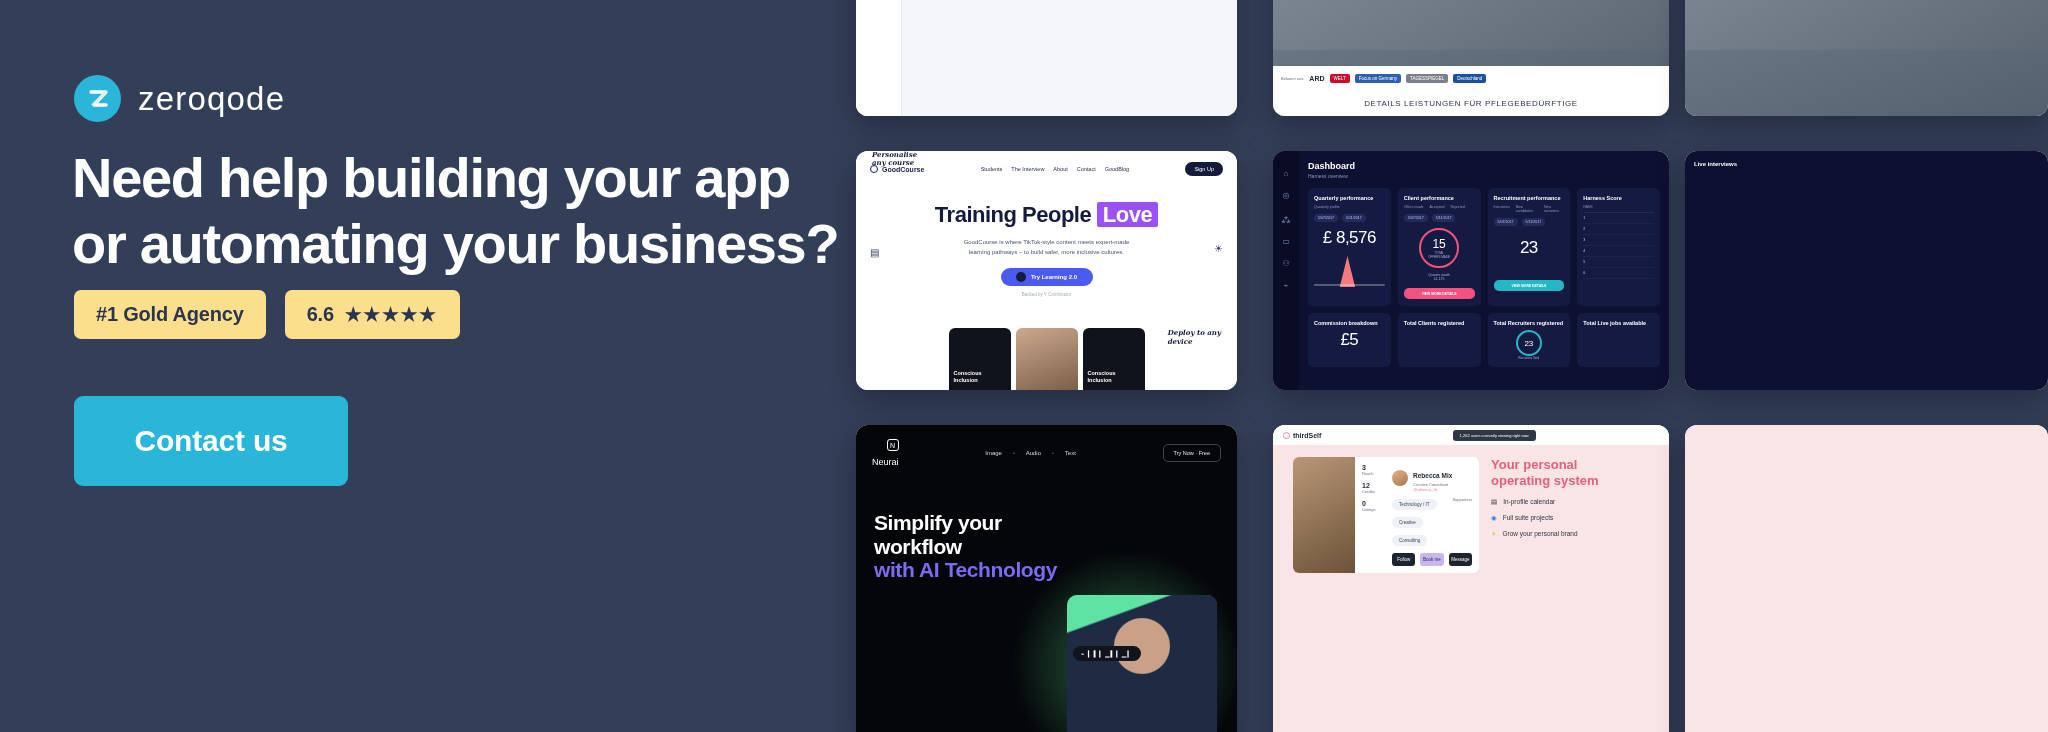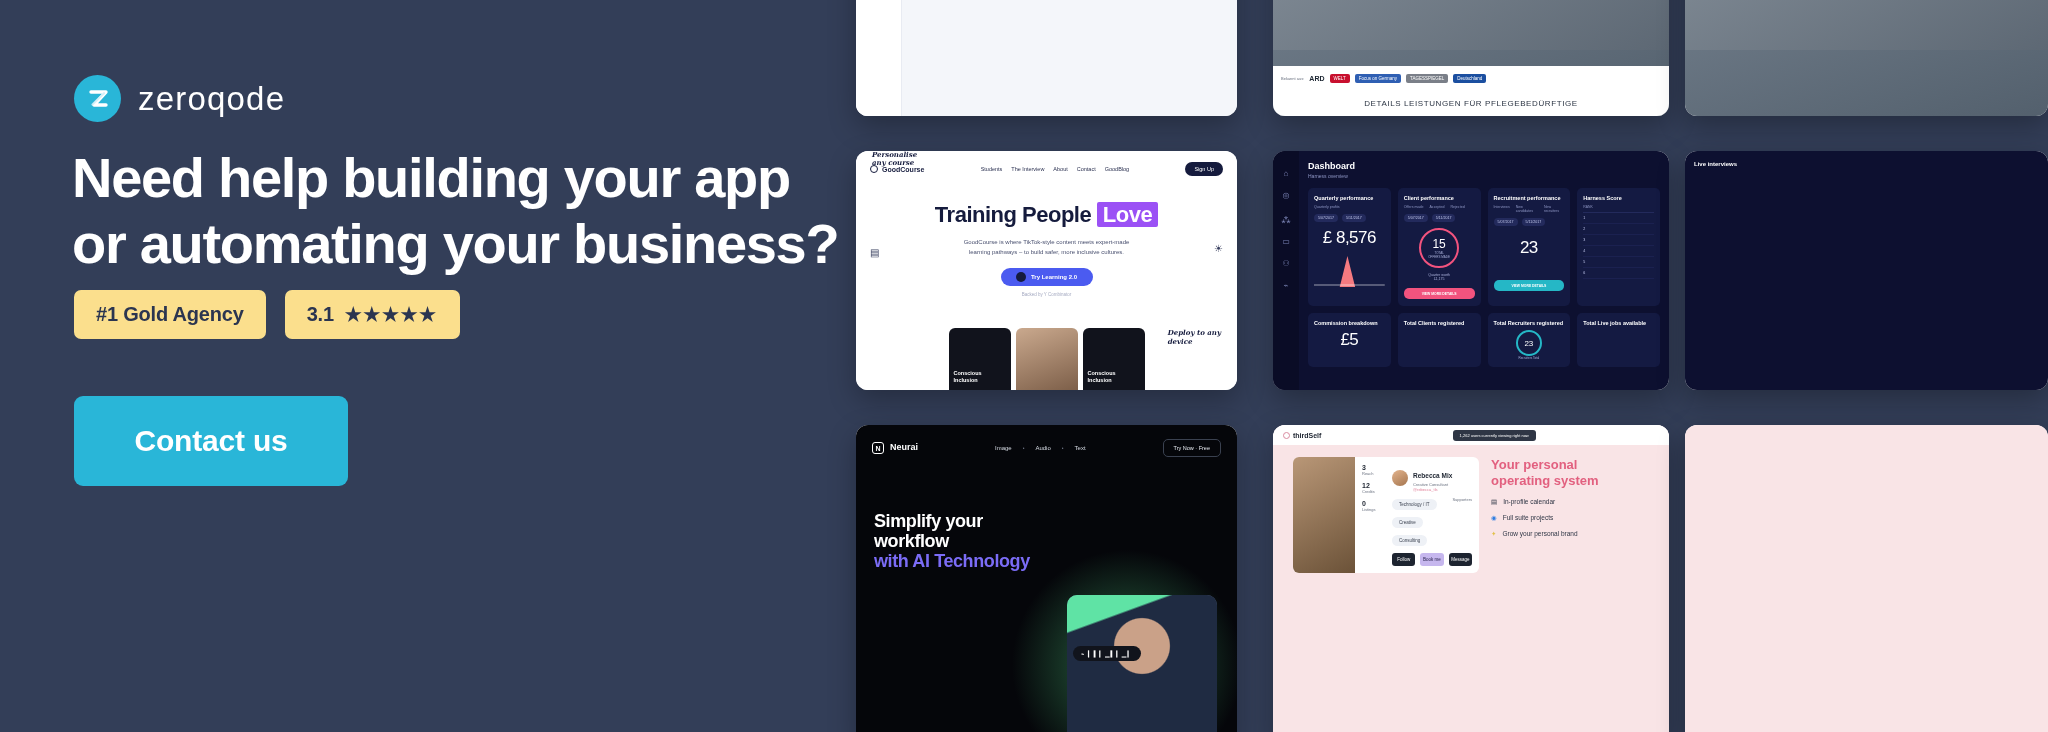--- a/index.html
+++ b/index.html
@@ -141,27 +141,27 @@
   .hd-peak { height:34px; margin-top:5px; position:relative; }
   .hd-table { flex:1; }
   .hd-table .rowh { font-size:3.4px; color:#8e96c4; border-bottom:1px solid #232a5c; padding-bottom:3px; }
   .hd-table .row { font-size:3.6px; color:#c3c9ee; border-bottom:1px solid #1b2150; padding:3px 0; display:flex; justify-content:space-between; }
 
   
   .nu { width:100%; height:100%; background:#05060a; position:relative; color:#fff; overflow:hidden; }
   .nu-glow { position:absolute; right:-20px; bottom:-40px; width:260px; height:240px;
       background:radial-gradient(circle,#2c6b46 0%, rgba(10,30,20,0) 65%); }
   .nu-nav { display:flex; align-items:center; padding:14px 16px 0; position:relative; z-index:2; }
-  .nu-brand { display:flex; align-items:flex-start; gap:6px; font-size:9px; font-weight:700; }
+  .nu-brand { display:flex; align-items:flex-end; gap:6px; font-size:9px; font-weight:400;flex-direction:column; }
   .nu-mark { width:12px; height:12px; border:1.4px solid #fff; border-radius:3px; display:flex;
       align-items:center; justify-content:center; font-size:7px; }
   .nu-links { display:flex; gap:11px; margin:0 auto; font-size:6px; color:#d4d9e2; align-items:center; }
   .nu-links .dot { font-size:5px; color:#6d7484; }
   .nu-try { border:1px solid #3a4150; border-radius:5px; padding:5px 10px; font-size:5.5px; color:#e6e9ef; }
-  .nu-h { position:absolute; left:18px; top:86px; font-size:18px; font-weight:700; line-height:1.12; letter-spacing:-.4px; z-index:2; }
+  .nu-h { position:absolute; left:18px; top:86px; font-size:21px; font-weight:700; line-height:1.12; letter-spacing:-.4px; z-index:2; }
   .nu-h .ai { color:#7b6cf6; }
   .nu-fig { position:absolute; right:20px; bottom:0; width:150px; height:150px;
       background:linear-gradient(165deg,#5c6b8a,#23304a); border-radius:10px 10px 0 0; z-index:2; }
   .nu-fig .hair { position:absolute; inset:0; background:
       radial-gradient(circle at 50% 34%, #caa188 0 22%, transparent 23%),
       linear-gradient(160deg,#5fe3a5 0 18%, #1f2b42 19%); border-radius:10px 10px 0 0; }
   .nu-wav { position:absolute; right:96px; bottom:84px; background:#11141c; border-radius:8px;
       padding:4px 8px; font-size:6px; color:#fff; letter-spacing:1px; z-index:3; }
 
   
@@ -208,21 +208,21 @@
     <h1 class="headline">
       <span>Need help building your app</span>
       <span class="l2">or automating your business?</span>
     </h1>
 
     <div class="badges">
       <div class="badge">
         <span>#1 Gold Agency</span>
       </div>
       <div class="badge">
-        <span>3.1</span>
+        <span>6.6</span>
         <span class="stars">★★★★★</span>
       </div>
     </div>
 
     <button class="cta">
       <span>Contact us</span>
     </button>
   </div>
 
   <div class="showcase">

